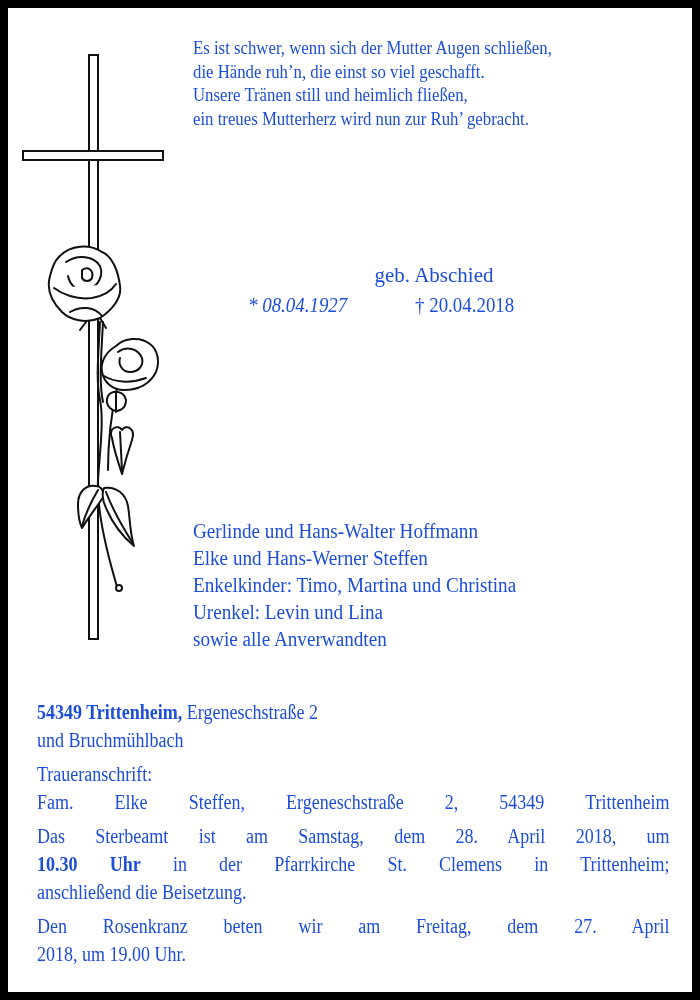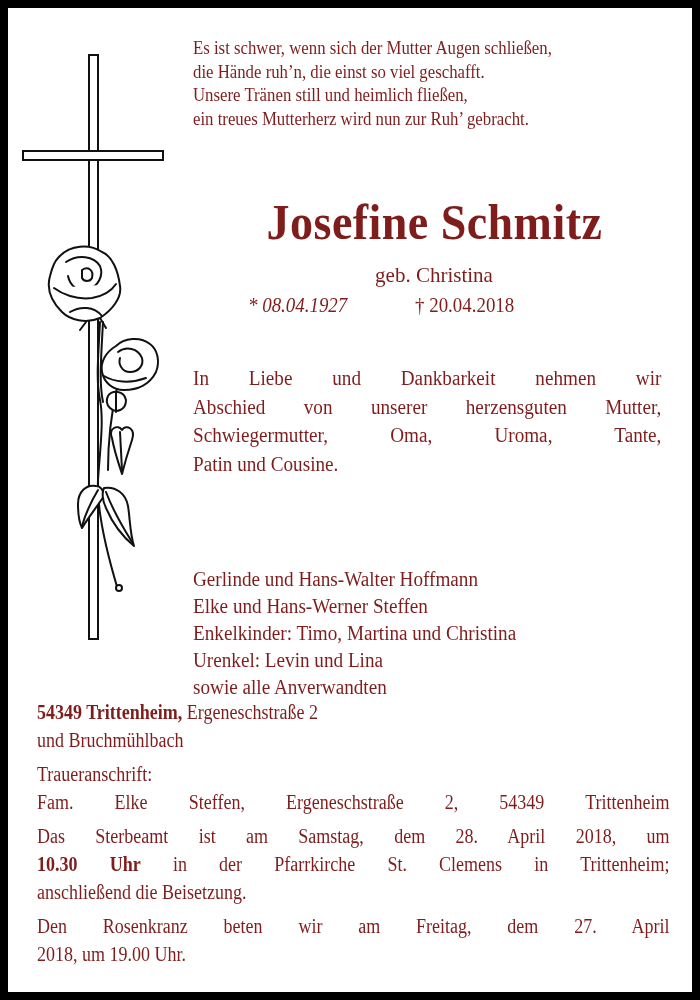--- a/index.html
+++ b/index.html
@@ -1,21 +1,21 @@
 <!DOCTYPE html>
 <html><head>
   <meta charset="utf-8">
   <style>
     html, body { margin: 0; padding: 0; background: #000; }
     body { width: 700px; height: 1000px; position: relative; overflow: hidden; }
     .frame {
       position: absolute; left: 8px; top: 8px; width: 684px; height: 984px;
       background: #fff; box-sizing: border-box;
     }
-    .serif { font-family: "Liberation Serif", "DejaVu Serif", serif; color: #7f1d1d; }
+    .serif { font-family: "Liberation Serif", "DejaVu Serif", serif; color: #1d4ed8; }
     .poem {
       position: absolute; left: 185px; top: 28px;
       font-size: 19.5px; line-height: 23.6px;
     }
     .poem .line { display: block; transform: scaleX(0.86); transform-origin: 0 50%; white-space: nowrap; }
     .name {
       position: absolute; left: 176px; top: 186px; width: 500px; text-align: center;
       font-size: 50px; font-weight: bold; letter-spacing: 0.5px; line-height: 56px;
     }
     .name span { display: inline-block; transform: scaleX(0.92); }
@@ -31,21 +31,21 @@
     .dates .death { position: absolute; left: 167px; top: 0; white-space: nowrap; text-decoration: underline; }
     .dates span { display: inline-block; }
     .para {
       position: absolute; left: 185px; top: 356px; width: 468px;
       font-size: 21.3px; line-height: 28.7px;
     }
     .para .jl { display: block; text-align: justify; text-align-last: justify; white-space: nowrap; }
     .para .jl.last { text-align-last: left; }
     .family {
       position: absolute; left: 185px; top: 510px;
-      font-size: 21.3px; line-height: 27px; margin-top: 48px;
+      font-size: 21.3px; line-height: 27px;
     }
     .family .line { display: block; white-space: nowrap; }
     .bottom {
       position: absolute; left: 29px; top: 690px; width: 632px;
       font-size: 20px; line-height: 28px;
     }
     .bottom .line { display: block; white-space: nowrap; }
     .bottom .gap { margin-top: 6px; }
     .bottom .just { display: block; text-align: justify; text-align-last: justify; white-space: nowrap; }
     .bold { font-weight: bold; }
@@ -100,39 +100,28 @@
     </g>
   </svg>
 
   <div class="poem serif">
     <span class="line">Es ist schwer, wenn sich der Mutter Augen schließen,</span>
     <span class="line">die Hände ruh’n, die einst so viel geschafft.</span>
     <span class="line">Unsere Tränen still und heimlich fließen,</span>
     <span class="line">ein treues Mutterherz wird nun zur Ruh’ gebracht.</span>
   </div>
 
-  <div class="name serif">
-    <span>Josefine Schmitz</span>
-  </div>
   <div class="maiden serif">
-    <span>geb. Christina</span>
+    <span>geb. Abschied</span>
   </div>
   <div class="dates serif">
     <div class="birth"><span class="squeeze">* 08.04.1927</span></div>
     <div class="death"><span class="squeeze">† 20.04.2018</span></div>
   </div>
 
-  <div class="para serif">
-    <div class="squeeze-full">
-      <span class="jl">In Liebe und Dankbarkeit nehmen wir</span>
-      <span class="jl">Abschied von unserer herzensguten Mutter,</span>
-      <span class="jl">Schwiegermutter, Oma, Uroma, Tante,</span>
-      <span class="jl last">Patin und Cousine.</span>
-    </div>
-  </div>
 
   <div class="family serif">
     <div class="squeeze-full" style="width:auto">
       <span class="line">Gerlinde und Hans-Walter Hoffmann</span>
       <span class="line">Elke und Hans-Werner Steffen</span>
       <span class="line">Enkelkinder: Timo, Martina und Christina</span>
       <span class="line">Urenkel: Levin und Lina</span>
       <span class="line">sowie alle Anverwandten</span>
     </div>
   </div>

